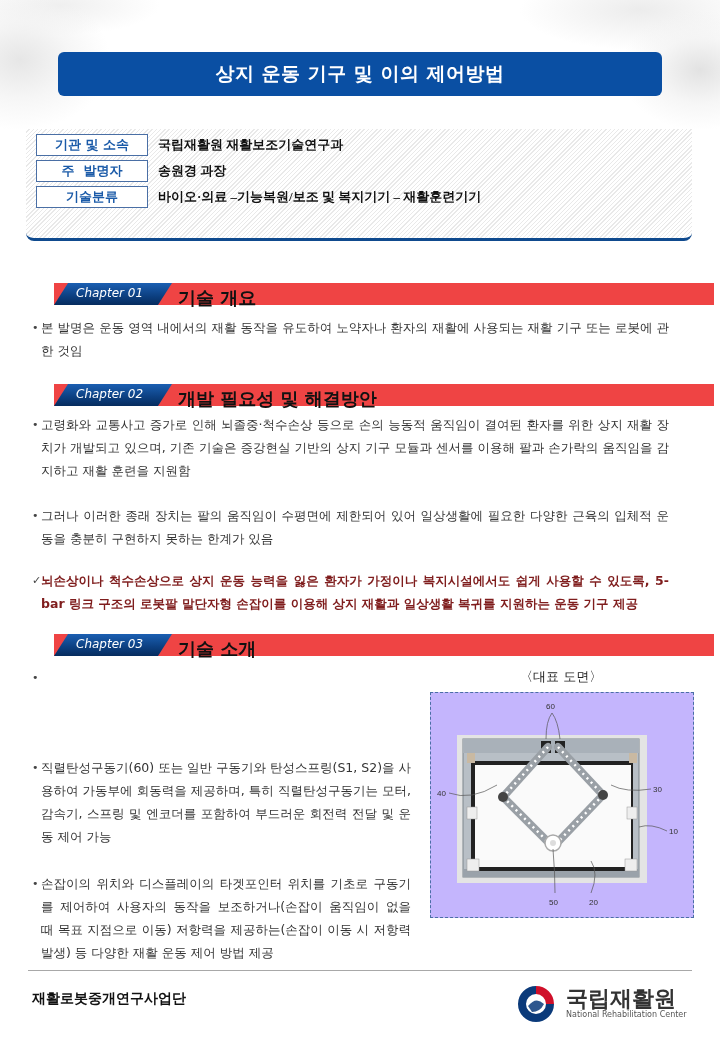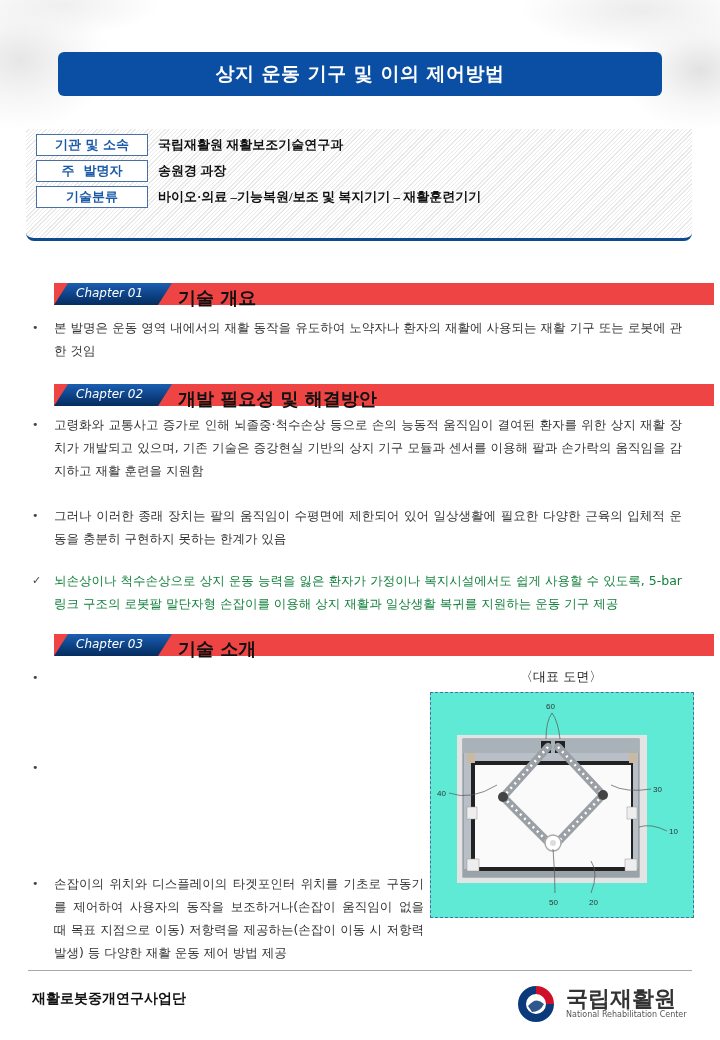--- a/index.html
+++ b/index.html
@@ -28,26 +28,26 @@
 
   .chapter { position: absolute; left: 30px; width: 660px; height: 22px; background: #ef4444; margin-left: 24px; }
   .chapter .badge { position: absolute; left: 0; top: 0; width: 118px; height: 22px;
     background: linear-gradient(180deg, #1b5fb2 0%, #0c3f80 60%, #062c5e 100%);
     clip-path: polygon(14px 0, 118px 0, 104px 22px, 0 22px); }
   .chapter .badge span { position: absolute; left: 22px; top: 3px; color: #fff; font-size: 12px; font-style: italic; }
   .chapter .chtitle { position: absolute; left: 124px; top: 3px; font-size: 18px; font-weight: bold; color: #111; }
 
   .bullet { position: absolute; left: 32px; font-size: 12.5px; line-height: 23px; color: #333; }
   .bullet .mark { position: absolute; left: 0; top: 0; width: 20px; color: #444; font-size: 11px; }
-  .bullet .txt { position: absolute; left: 22px; top: 0; text-align: justify; }
-  .bullet.bold .txt { font-weight: normal; color: #15803d; }
+  .bullet .txt { position: absolute; left: 9px; top: 0; text-align: justify; }
+  .bullet.bold .txt { font-weight: bold; color: #7f1d1d; }
 
   .figure-caption { position: absolute; left: 520px; top: 668px; font-size: 13px; color: #222; }
   .figure-box { position: absolute; left: 430px; top: 692px; width: 264px; height: 226px;
-    border: 1px dashed #4a6fa5; background: #5eead4; }
+    border: 1px dashed #4a6fa5; background: #c4b5fd; }
 
   .footer-line { position: absolute; left: 28px; top: 970px; width: 664px; height: 1px; background: #a8a8a8; }
   .footer-left { position: absolute; left: 32px; top: 990px; font-size: 14px; font-weight: bold; color: #111; }
   .footer-logo { position: absolute; left: 514px; top: 982px; width: 180px; height: 44px; }
   .logo-text-kr { position: absolute; left: 52px; top: 2px; font-size: 22px; color: #333; font-weight: bold; }
   .logo-text-en { position: absolute; left: 52px; top: 28px; font-size: 8px; color: #555; }
 </style>
 </head>
 <body>
 
@@ -106,20 +106,21 @@
   <div class="badge">
       <span>Chapter 03</span>
     </div>
   <div class="chtitle">기술 소개</div>
 </div>
 <div class="bullet" style="top:666px; width:400px; height:72px;">
   <span class="mark">•</span>
 </div>
 <div class="bullet" style="top:756px; width:400px; height:96px;">
   <span class="mark">•</span>
+  <span class="txt" style="width:370px">직렬탄성구동기(60) 또는 일반 구동기와 탄성스프링(S1, S2)을 사용하여 가동부에 회동력을 제공하며, 특히 직렬탄성구동기는 모터, 감속기, 스프링 및 엔코더를 포함하여 부드러운 회전력 전달 및 운동 제어 가능</span>
 </div>
 <div class="bullet" style="top:872px; width:400px; height:96px;">
   <span class="mark">•</span>
   <span class="txt" style="width:370px">손잡이의 위치와 디스플레이의 타겟포인터 위치를 기초로 구동기를 제어하여 사용자의 동작을 보조하거나(손잡이 움직임이 없을 때 목표 지점으로 이동) 저항력을 제공하는(손잡이 이동 시 저항력 발생) 등 다양한 재활 운동 제어 방법 제공</span>
 </div>
 
 <div class="figure-caption">〈대표 도면〉</div>
 <div class="figure-box">
   <svg width="262" height="224" viewBox="0 0 262 224">
 

